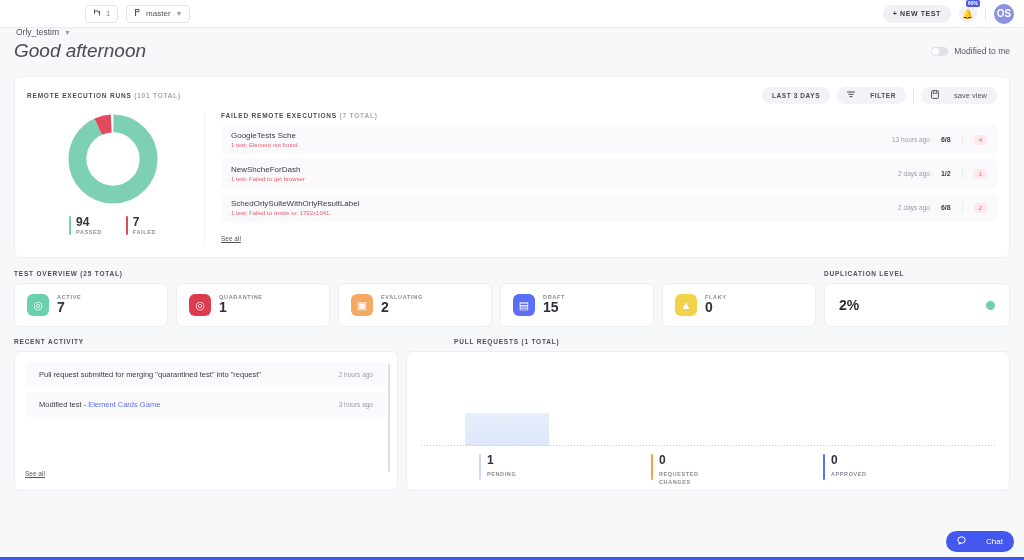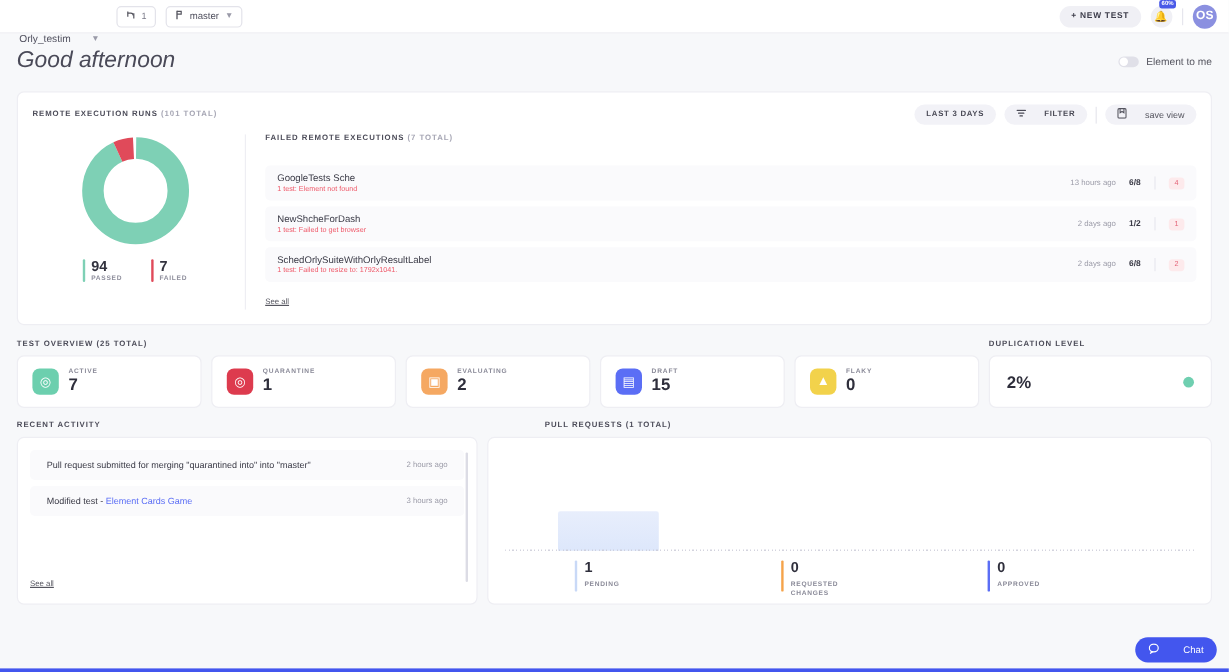--- a/index.html
+++ b/index.html
@@ -11,21 +11,21 @@
     overflow: hidden;
   }
   
   .topbar {
     height: 28px; background: #ffffff;
     border-bottom: 1px solid #ececf1;
     display: flex; align-items: center;
     padding: 0 10px; gap: 8px;
   }
   .proj-select {
-    display: flex; align-items: center; gap: 17px;
+    display: flex; align-items: center; gap: 5px;
     font-size: 8.5px; color: #50505e; padding: 3px 6px; margin-top: 37px;
   }
   .chev { font-size: 7px; color: #9a9aa8; }
   .pill-box {
     display: flex; align-items: center; gap: 5px;
     border: 1px solid #e3e3ea; border-radius: 4px;
     height: 18px; padding: 0 7px; background: #fff;
     font-size: 8px; color: #50505e;
   }
   .pill-box .num { font-size: 7.5px; color: #7a7a88; }
@@ -105,21 +105,21 @@
     align-items: center; border-right: 1px solid #eeeef3;
     padding-right: 6px;
   }
   .donut { width: 94px; height: 94px; }
   .legend { display: flex; gap: 24px; margin-top: 10px; }
   .leg { display: flex; gap: 5px; }
   .leg-bar { width: 2px; border-radius: 1px; }
   .leg-num { font-size: 12px; font-weight: bold; color: #33333f; line-height: 1.05; }
   .leg-lbl { font-size: 5.5px; font-weight: bold; letter-spacing: .6px; color: #8e8e9c; }
   .fail-col { flex: 1; padding-left: 16px; }
-  .fail-list { margin-top: 19px; }
+  .fail-list { margin-top: 6px; }
   .fail-row {
     display: flex; align-items: center;
     background: #fafafc; border-radius: 4px;
     padding: 6px 10px; margin-bottom: 5px;
     cursor: pointer;
   }
   .fail-name { font-size: 8px; color: #3a3a46; }
   .fail-msg { font-size: 6px; color: #ef5a6a; margin-top: 2px; }
   .fail-right { margin-left: auto; display: flex; align-items: center; gap: 11px; }
   .fail-time { font-size: 6.5px; color: #9b9ba8; }
@@ -229,21 +229,21 @@
   </div>
   <div class="vdiv"></div>
   <div class="avatar">OS</div>
 </div>
 
 <div class="greeting-row">
   <div class="greeting">Good afternoon</div>
   <div class="spacer"></div>
   <div class="assigned">
     <div class="toggle"></div>
-    <span>Element to me</span>
+    <span>Modified to me</span>
   </div>
 </div>
 
 <div class="content">
 
   <div class="card rex-card">
     <div class="rex-head">
       <div class="sec-title">
         <span>REMOTE EXECUTION RUNS</span>
         <span class="muted">(101 TOTAL)</span>
@@ -403,21 +403,21 @@
         <span>PULL REQUESTS</span>
         <span>(1 TOTAL)</span>
       </div>
     </div>
   </div>
 
   <div class="bot-row">
     <div class="card act-card">
       <div class="act-scroll">
         <div class="act-item">
-          <div class="act-txt">Pull request submitted for merging "quarantined into" into "master"</div>
+          <div class="act-txt">Pull request submitted for merging "quarantined test" into "request"</div>
           <div class="act-time">2 hours ago</div>
         </div>
         <div class="act-item">
           <div class="act-txt">
             <span>Modified test - </span><span class="lnk">Element Cards Game</span>
           </div>
           <div class="act-time">3 hours ago</div>
         </div>
       </div>
       <div class="act-sb"></div>

